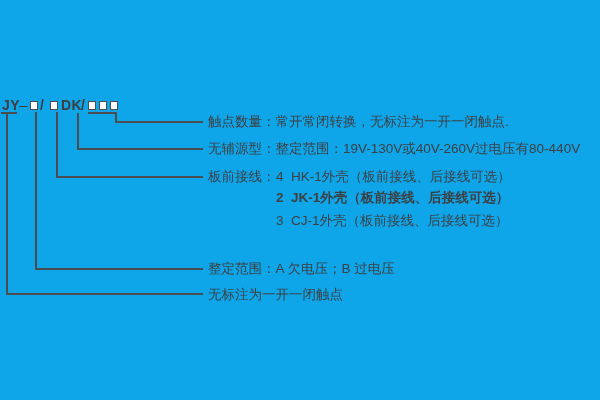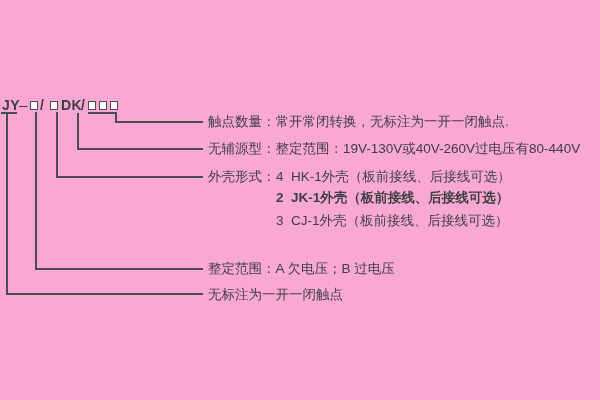--- a/index.html
+++ b/index.html
@@ -1,20 +1,20 @@
 <!DOCTYPE html>
 <html><head>
 <meta charset="utf-8">
 <style>
   html, body { margin: 0; padding: 0; background: #ffffff; }
   .canvas {
     position: relative;
     width: 600px;
     height: 400px;
-    background: #f9a8d4;
+    background: #0ea5e9;
     font-family: "Liberation Sans", "DejaVu Sans", sans-serif;
     color: #3e3f41;
     overflow: hidden;
   }
   
   .code-part {
     position: absolute;
     top: 99px;
     font-size: 14px;
     line-height: 13px;
@@ -70,20 +70,20 @@
   <div class="line v-line" style="left:115px; top:112px; height:10px;"></div>
 
   <div class="line h-line" style="left:115px; top:121px; width:88px;"></div>
   <div class="line h-line" style="left:77px;  top:148px; width:126px;"></div>
   <div class="line h-line" style="left:56px;  top:176px; width:147px;"></div>
   <div class="line h-line" style="left:35px;  top:268px; width:168px;"></div>
   <div class="line h-line" style="left:6px;   top:293px; width:197px;"></div>
 
   <div class="callout" style="left:208px; top:114px;">触点数量：常开常闭转换，无标注为一开一闭触点.</div>
   <div class="callout" style="left:208px; top:141px;">无辅源型：整定范围：19V-130V或40V-260V过电压有80-440V</div>
-  <div class="callout" style="left:208px; top:169px;">外壳形式：</div>
+  <div class="callout" style="left:208px; top:169px;">板前接线：</div>
   <div class="callout" style="left:276px; top:169px;">4  HK-1外壳（板前接线、后接线可选）</div>
   <div class="callout" style="left:276px; top:190px;font-weight:bold;">2  JK-1外壳（板前接线、后接线可选）</div>
   <div class="callout" style="left:276px; top:213px;">3  CJ-1外壳（板前接线、后接线可选）</div>
   <div class="callout" style="left:208px; top:261px;">整定范围：A 欠电压；B 过电压</div>
   <div class="callout" style="left:208px; top:287px;">无标注为一开一闭触点</div>
 
 </div>
 
 </body></html>

